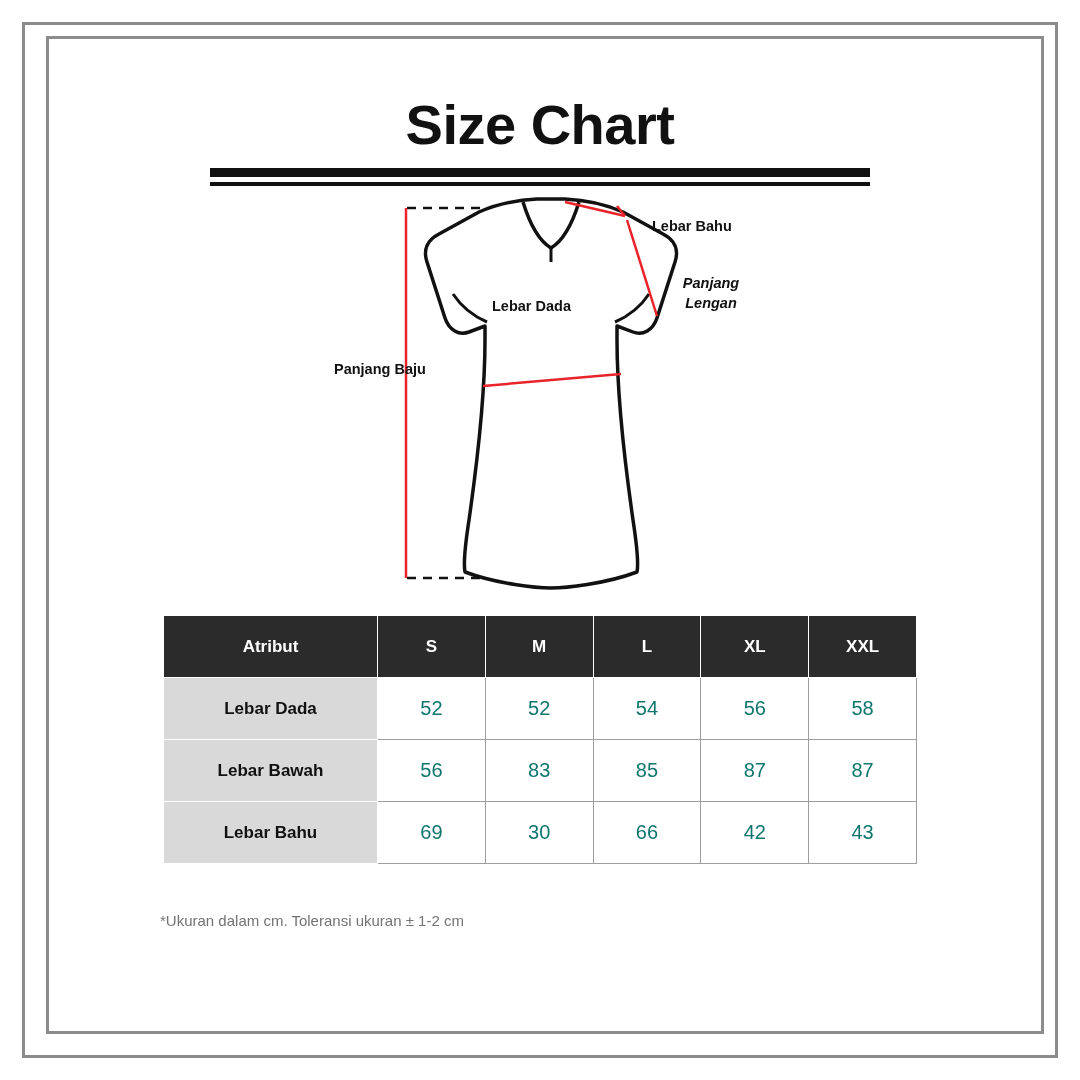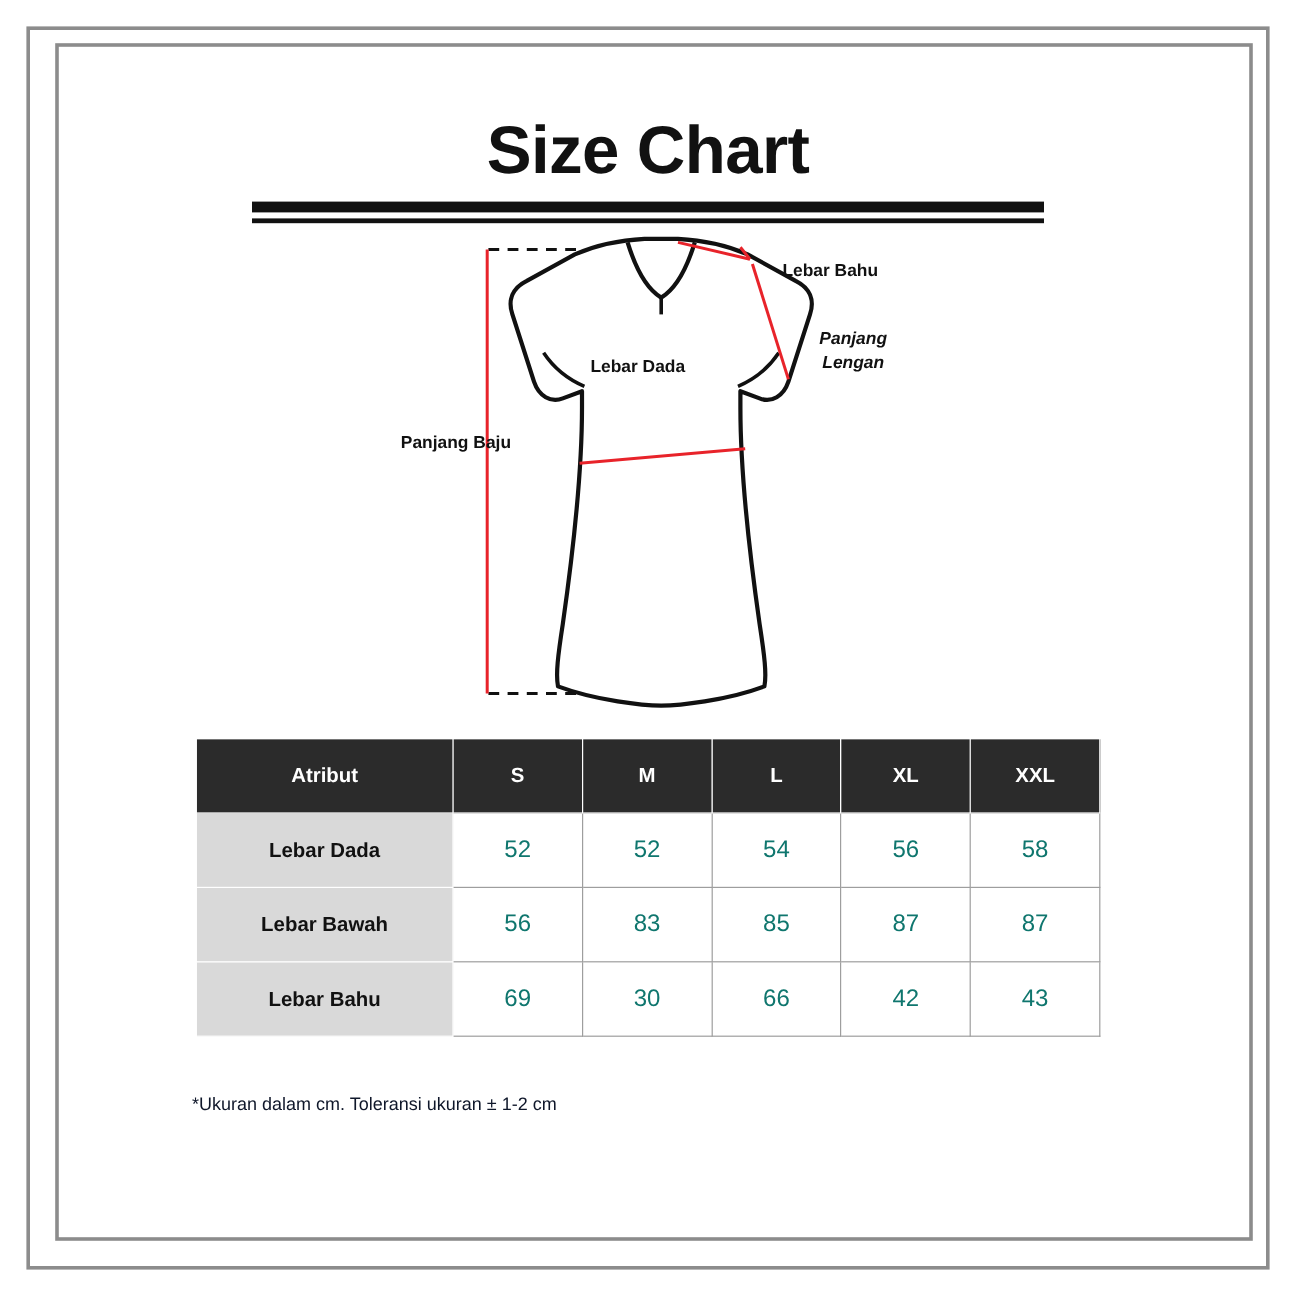--- a/index.html
+++ b/index.html
@@ -131,21 +131,21 @@
     background: #ffffff;
     color: #0f766e;
     border: 1px solid #9e9e9e;
     font-size: 20px;
   }
   .footnote {
     position: absolute;
     left: 160px;
     top: 912px;
     font-size: 15px;
-    color: #0f172a;
+    color: #737373;
   }
 </style>
 </head>
 <body>
 
 <div class="page">
   <div class="outer-frame"></div>
   <div class="inner-frame"></div>
 
   <div class="content">

